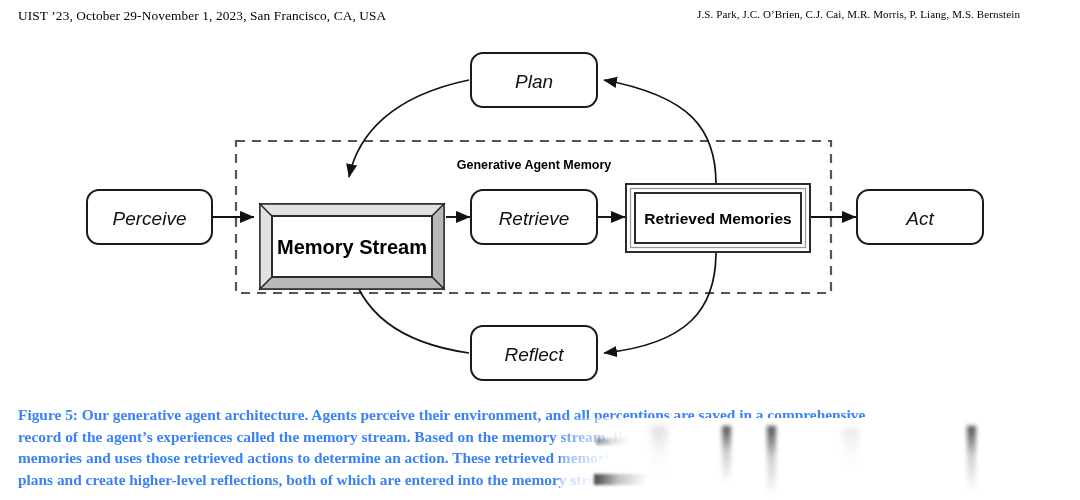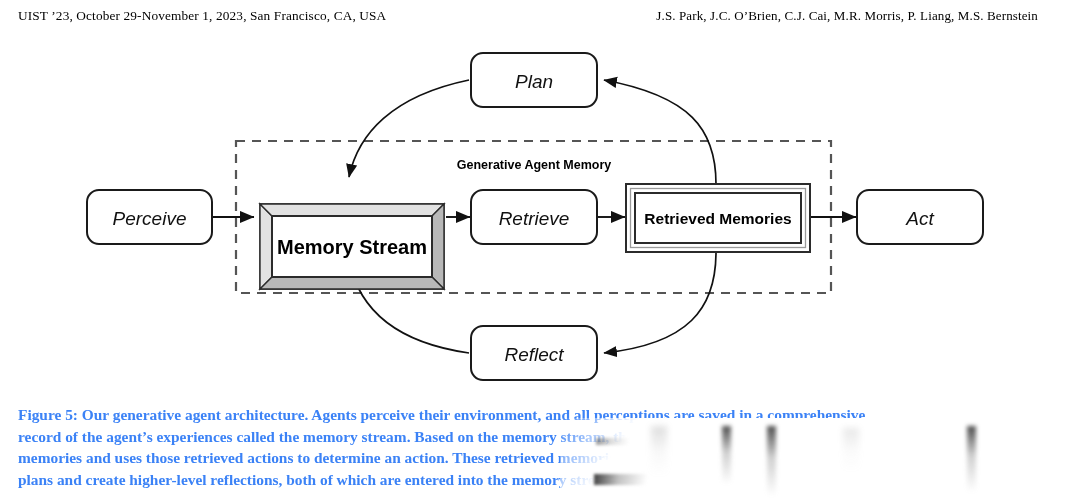--- a/index.html
+++ b/index.html
@@ -28,24 +28,24 @@
     position: absolute;
     left: 18px;
     top: 0;
     font-family: "Liberation Serif", serif;
     font-size: 13.3px;
     letter-spacing: 0.01em;
     white-space: nowrap;
   }
   .header-right {
     position: absolute;
-    right: 10px;
+    right: 28px;
     top: 0;
     font-family: "Liberation Serif", serif;
-    font-size: 13px;
+    font-size: 11px;
     letter-spacing: 0.01em;
     white-space: nowrap;
     text-align: center;
   }
 
   
   .figure-area {
     position: absolute;
     left: 0;
     top: 34px;

